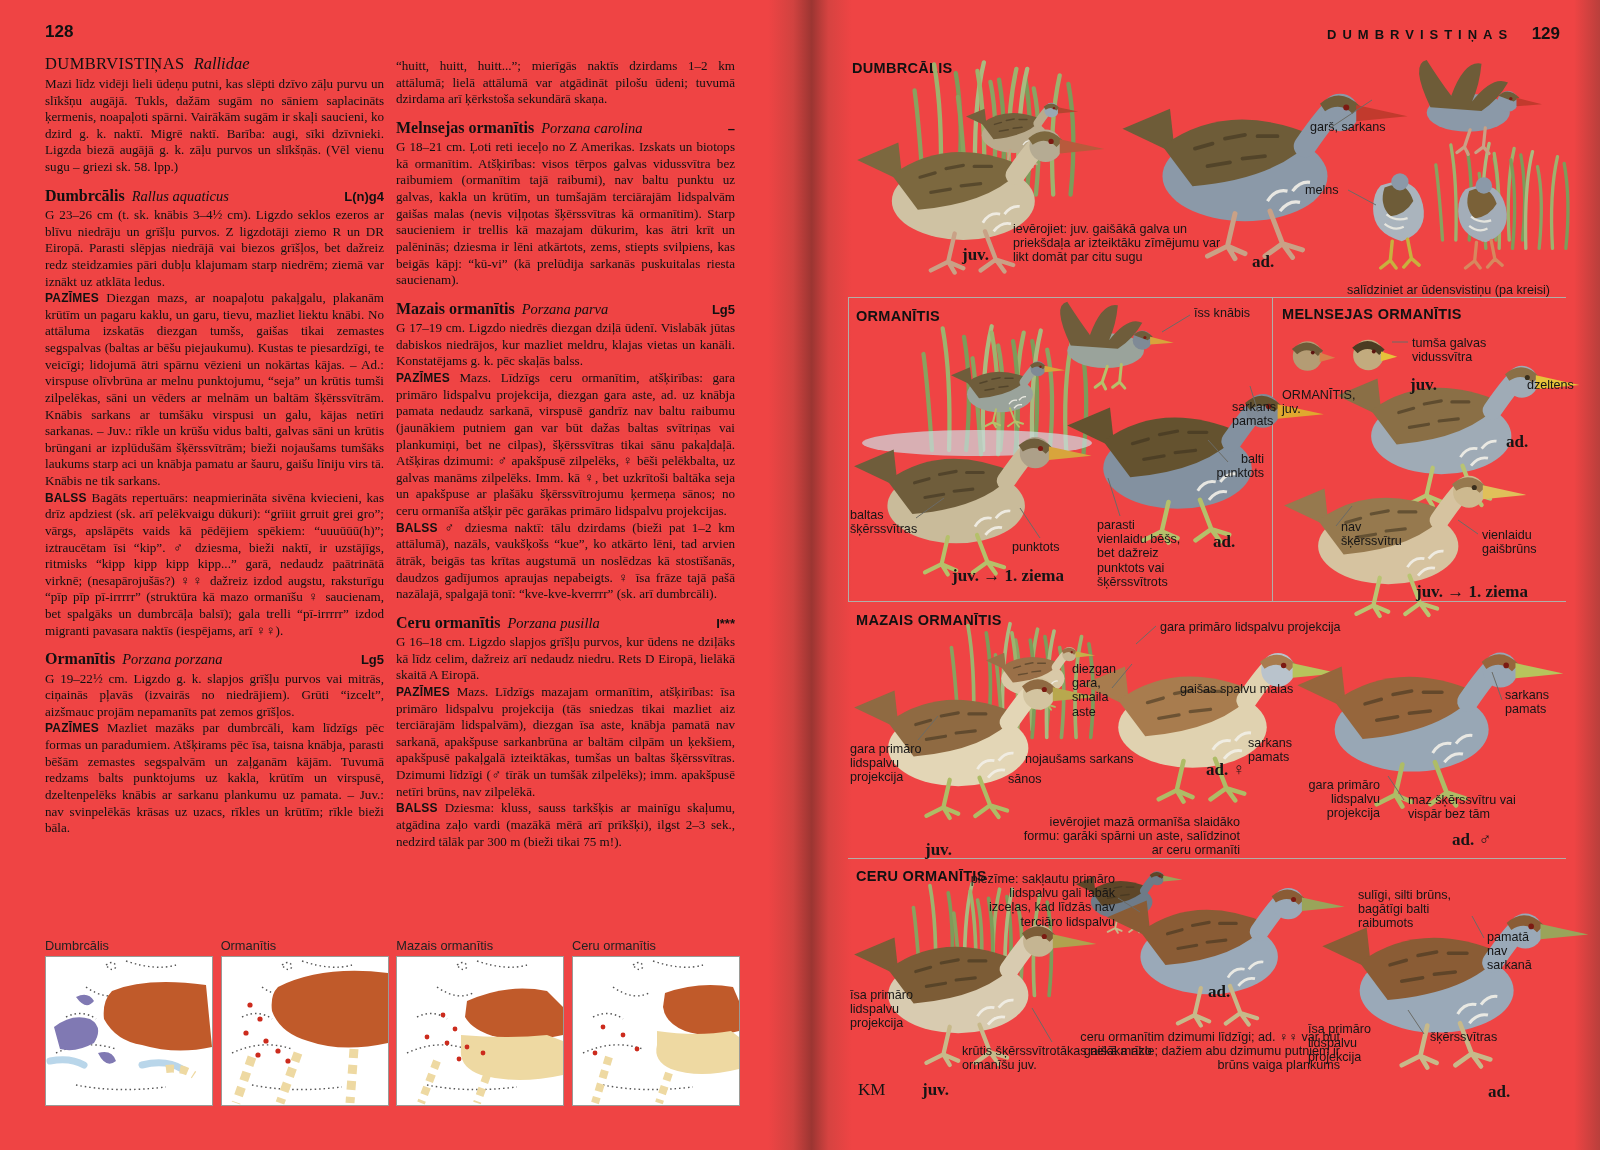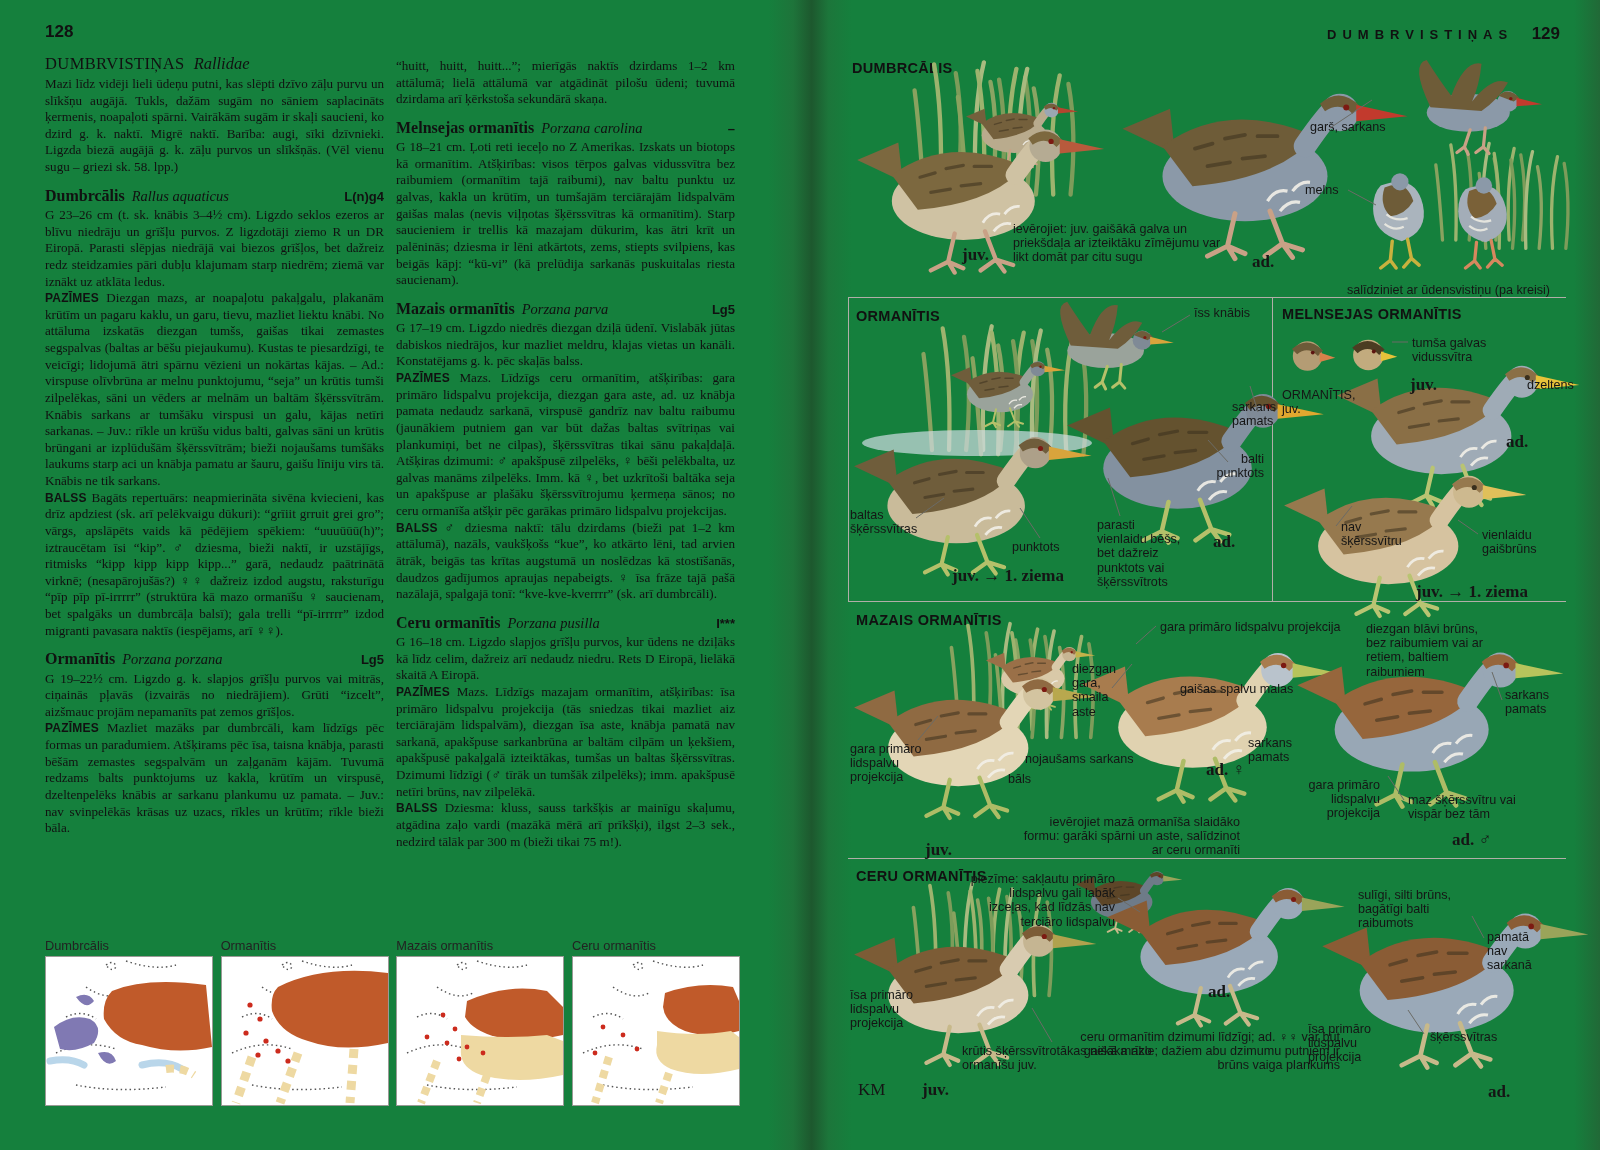--- a/index.html
+++ b/index.html
@@ -1,16 +1,16 @@
 <!DOCTYPE html>
 <html><head>
 <meta charset="utf-8">
 <style>
   html,body{margin:0;padding:0;background:#6b675f;}
-  #spread{position:relative;width:1600px;height:1150px;background:#15803d;overflow:hidden;
+  #spread{position:relative;width:1600px;height:1150px;background:#ef4444;overflow:hidden;
           font-family:"Liberation Serif",serif;color:#111;}
   
   .gutter{position:absolute;left:768px;top:0;width:84px;height:1150px;pointer-events:none;
           background:linear-gradient(to right,rgba(70,60,45,0) 0%,rgba(70,60,45,.18) 30%,rgba(40,33,25,.42) 52%,rgba(70,60,45,.15) 72%,rgba(70,60,45,0) 100%);}
   .right-edge{position:absolute;right:0;top:0;width:26px;height:1150px;pointer-events:none;
           background:linear-gradient(to left,rgba(60,52,40,.30),rgba(60,52,40,0));}
   
   .pagenum-left{position:absolute;left:45px;top:22px;font-family:"Liberation Sans",sans-serif;font-weight:bold;font-size:17px;}
   .col{position:absolute;top:52px;width:339px;text-align:justify;font-size:13.1px;line-height:1.27;}
   #col1{left:45px;} #col2{left:396px;top:58px;}
@@ -372,28 +372,27 @@
     </svg>
   <svg class="art" style="left:1295px;top:630px" width="280" height="184" viewBox="0 0 240 155">
       <g style="--up:#96663c;--under:#98a7b5;--face:#98a7b5;--beak:#b7c45c;--legs:#aebc66">
         <use href="#b-walk"></use>
       </g>
     </svg>
 
   <div class="lab" style="left:850px;top:742px;width:72px">gara primāro lidspalvu projekcija</div>
   <div class="lab i" style="left:925px;top:840px">juv.</div>
   <div class="lab" style="left:1025px;top:752px;width:140px">nojaušams sarkans</div>
-  <div class="lab" style="left:1008px;top:772px">bāls</div>
+  <div class="lab" style="left:1008px;top:772px">sānos</div>
   <div class="lab" style="left:1072px;top:662px;width:60px">diezgan gara, smaila aste</div>
   <div class="lab" style="left:1160px;top:620px;width:210px">gara primāro lidspalvu projekcija</div>
   <div class="lab" style="left:1180px;top:682px;width:170px">gaišas spalvu malas</div>
   <div class="lab" style="left:1248px;top:736px;width:60px">sarkans pamats</div>
   <div class="lab i" style="left:1206px;top:760px">ad. ♀</div>
   <div class="lab c" style="left:1020px;top:815px;width:220px">ievērojiet mazā ormanīša slaidāko formu: garāki spārni un aste, salīdzinot ar ceru ormanīti</div>
-  <div class="lab" style="left:1366px;top:622px;width:135px">diezgan blāvi brūns, bez raibumiem vai ar retiem, baltiem raibumiem</div>
   <div class="lab" style="left:1505px;top:688px;width:60px">sarkans pamats</div>
   <div class="lab c" style="left:1280px;top:778px;width:100px">gara primāro lidspalvu projekcija</div>
   <div class="lab" style="left:1408px;top:793px;width:140px">maz šķērssvītru vai vispār bez tām</div>
   <div class="lab i" style="left:1452px;top:830px">ad. ♂</div>
 
   <div class="panel-title" style="left:856px;top:868px">CERU ORMANĪTIS</div>
   <svg class="art" style="left:852px;top:880px" width="220" height="110" viewBox="0 0 110 120">
       <use href="#grass"></use>
       <use href="#grass" x="44" y="6"></use>
     </svg>

